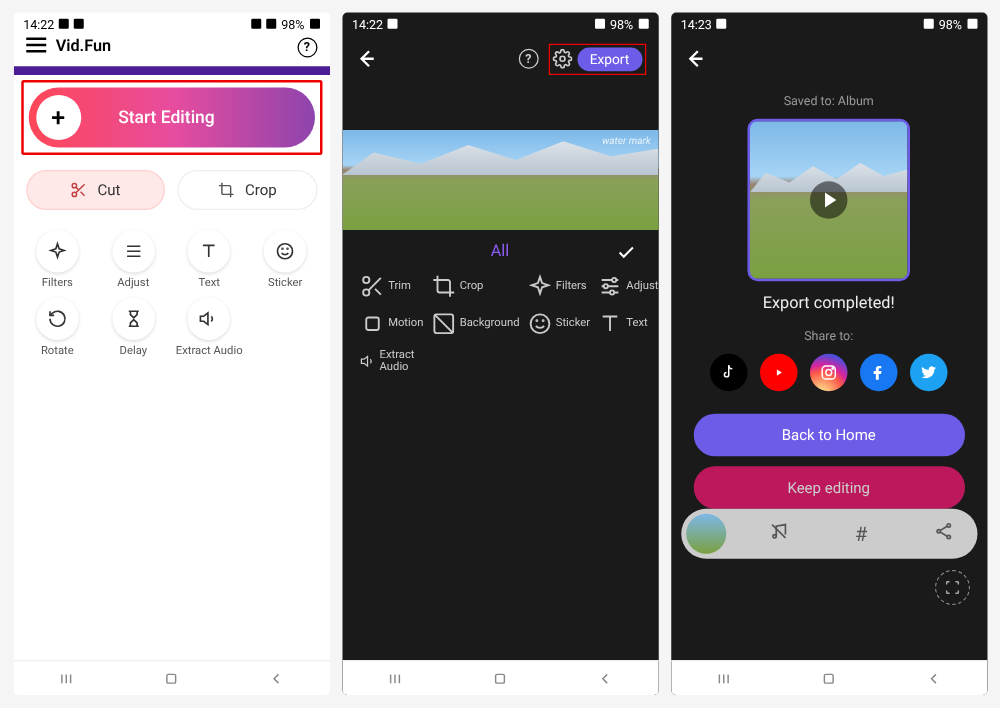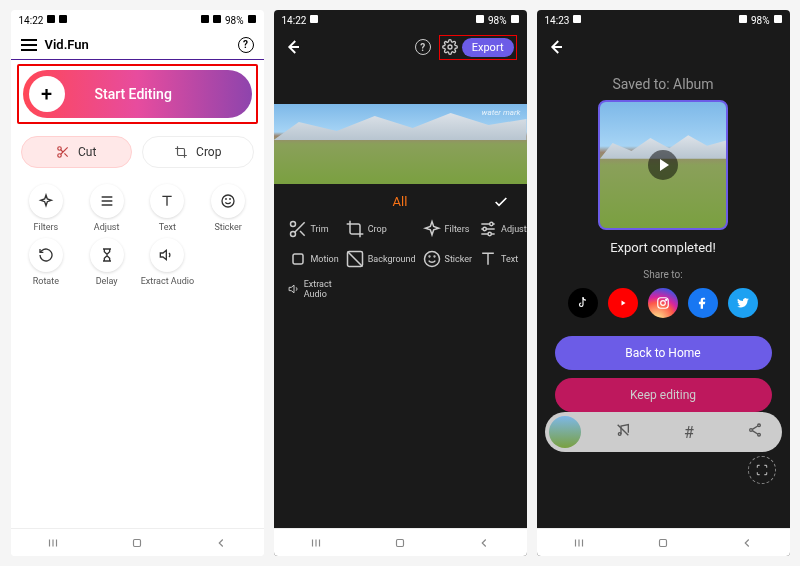--- a/index.html
+++ b/index.html
@@ -47,24 +47,24 @@
     align-items: center;
     border-top: 1px solid #eee;
     margin-top: auto;
   }
   .navbar svg { width: 14px; height: 14px; }
 
   
   .s1-header {
     height: 30px;
     display: flex;
-    align-items: center;
+    align-items: flex-start;
     padding: 0 10px;
     gap: 8px;
-    border-bottom: 1px solid #4c1d95;
+    border-bottom: 7px solid #4c1d95;
   }
   .s1-title { font-weight: 600; font-size: 13px; flex: 1; }
   .ham { width: 16px; height: 12px; display: flex; flex-direction: column; justify-content: space-between; }
   .ham span { height: 2px; background: #000; }
   .help-circ { width: 16px; height: 16px; border: 1.5px solid #000; border-radius: 50%; display: flex; align-items: center; justify-content: center; font-size: 10px; font-weight: bold; }
 
   .hlred { border: 2px solid #e00; padding: 4px; margin: 4px 6px; border-radius: 2px; }
   .start-btn {
     height: 48px;
     border-radius: 24px;
@@ -107,30 +107,30 @@
     position: relative;
     overflow: hidden;
   }
   .mountain {
     position: absolute; bottom: 55%; left: 0; right: 0; height: 30px;
     background: linear-gradient(180deg, #e0e5eb, #b8c5d0);
     clip-path: polygon(0 100%, 10% 40%, 25% 70%, 40% 20%, 55% 60%, 70% 10%, 85% 50%, 100% 30%, 100% 100%);
   }
   .wm { position: absolute; top: 4px; right: 6px; font-size: 8px; color: rgba(255,255,255,.8); font-style: italic; }
 
-  .tabrow { display: flex; align-items: center; justify-content: center; padding: 10px 0; position: relative; color: #f97316; font-size: 13px; }
+  .tabrow { display: flex; align-items: center; justify-content: center; padding: 10px 0; position: relative; color: #8b5cf6; font-size: 13px; }
   .tabrow .check { position: absolute; right: 18px; }
 
   .grid2 { display: grid; grid-template-columns: repeat(4, 1fr); padding: 0 14px 8px; gap: 10px 6px; }
   .tool2 { display: flex; flex-direction: row; align-items: center; gap: 3px; font-size: 9px; color: #ccc; }
   .tool2 svg { width: 20px; height: 20px; }
 
   
   .s3-body { display: flex; flex-direction: column; align-items: center; padding: 0 18px; color: #ccc; }
-  .saved { font-size: 14px; color: #999; margin: 12px 0 8px; }
+  .saved { font-size: 10px; color: #999; margin: 12px 0 8px; }
   .thumb {
     width: 130px; height: 130px; border: 2px solid #6c5ce7; border-radius: 8px;
     background: linear-gradient(180deg, #7db8e8 0%, #a6d4f5 35%, #9a8570 40%, #8aa05a 50%, #7aa040 100%);
     position: relative; overflow: hidden;
   }
   .thumb .mountain { bottom: 55%; height: 26px; }
   .play {
     position: absolute; top: 50%; left: 50%; transform: translate(-50%,-50%);
     width: 30px; height: 30px; border-radius: 50%; background: rgba(0,0,0,.5);
     display: flex; align-items: center; justify-content: center;

